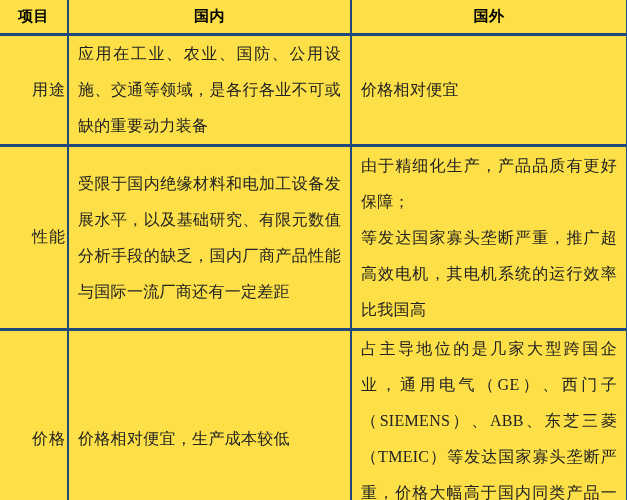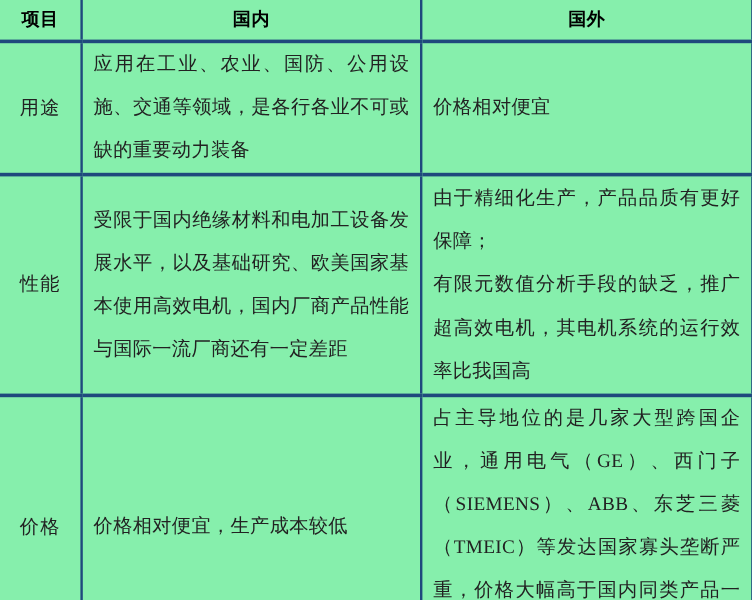--- a/index.html
+++ b/index.html
@@ -6,21 +6,21 @@
     margin: 0;
     padding: 0;
     background: #ffffff;
     font-family: "Liberation Serif", "DejaVu Serif", serif;
   }
   .page {
     position: relative;
     width: 627px;
     height: 500px;
     overflow: hidden;
-    background: #86efac;
+    background: #fde047;
   }
   table.cmp {
     border-collapse: collapse;
     table-layout: fixed;
     width: 627px;
   }
   table.cmp col.c-item    { width: 68px; }
   table.cmp col.c-domestic{ width: 283px; }
   table.cmp col.c-foreign { width: 276px; }
 
@@ -37,21 +37,21 @@
 
   tr.hdr th {
     height: 31px;
     font-weight: bold;
     color: #000000;
     text-align: center;
     font-size: 15px;
     letter-spacing: 0.5px;
   }
   td.label {
-    text-align: center;
+    text-align: right;
     color: #222222;
     letter-spacing: 1px;
   }
   td.content {
     padding: 0 9px;
     line-height: 36px;
     text-align: justify;
     text-justify: inter-character;
     white-space: pre-line;
     letter-spacing: 0.3px;
@@ -76,23 +76,23 @@
       <th class="v-left h-bottom">国内</th>
       <th class="v-left v-right h-bottom">国外</th>
     </tr>
     <tr class="r-usage">
       <td class="label h-bottom">用途</td>
       <td class="content v-left h-bottom">应用在工业、农业、国防、公用设施、交通等领域，是各行各业不可或缺的重要动力装备</td>
       <td class="content v-left v-right h-bottom">价格相对便宜</td>
     </tr>
     <tr class="r-performance">
       <td class="label h-bottom">性能</td>
-      <td class="content v-left h-bottom">受限于国内绝缘材料和电加工设备发展水平，以及基础研究、欧美国家基本使用高效电机，国内厂商产品性能与国际一流厂商还有一定差距</td>
+      <td class="content v-left h-bottom">受限于国内绝缘材料和电加工设备发展水平，以及基础研究、有限元数值分析手段的缺乏，国内厂商产品性能与国际一流厂商还有一定差距</td>
       <td class="content v-left v-right h-bottom">由于精细化生产，产品品质有更好保障；
-有限元数值分析手段的缺乏，推广超高效电机，其电机系统的运行效率比我国高</td>
+等发达国家寡头垄断严重，推广超高效电机，其电机系统的运行效率比我国高</td>
     </tr>
     <tr class="r-price">
       <td class="label">价格</td>
       <td class="content v-left">价格相对便宜，生产成本较低</td>
       <td class="content v-left v-right">占主导地位的是几家大型跨国企业，通用电气（GE）、西门子（SIEMENS）、ABB、东芝三菱（TMEIC）等发达国家寡头垄断严重，价格大幅高于国内同类产品一倍以上</td>
     </tr>
   </tbody>
     </table>
 </div>
 

